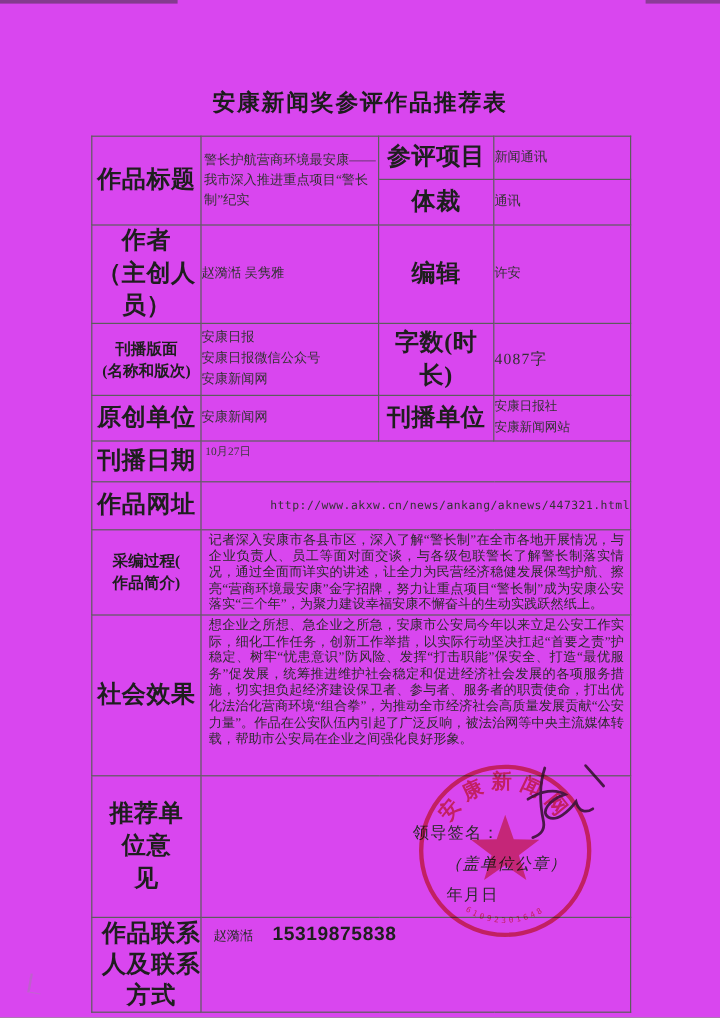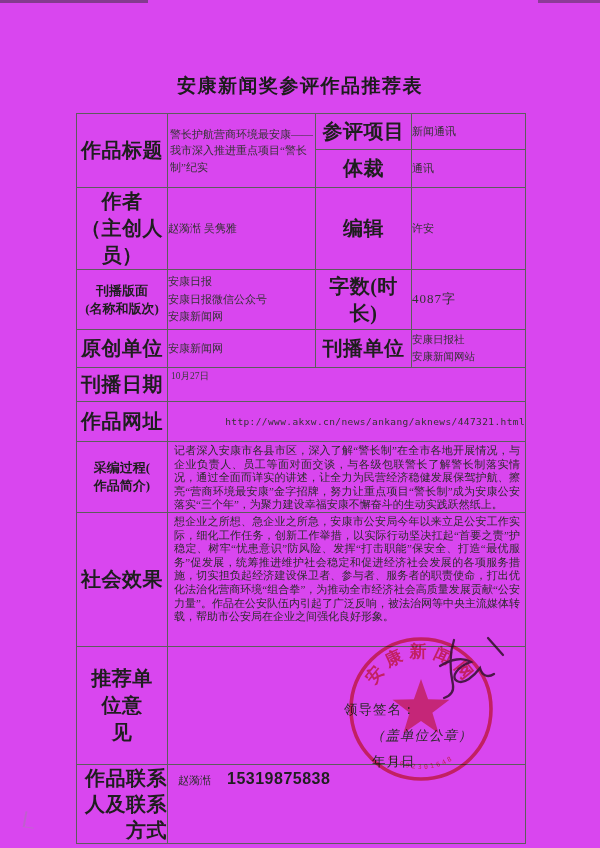--- a/index.html
+++ b/index.html
@@ -30,21 +30,21 @@
   table.form td {
     border:1px solid #5d5d5d; padding:0;
     overflow:visible;
   }
   .lbl {
     font-weight:bold; font-size:20px; text-align:center;
     vertical-align:middle; white-space:pre-line; line-height:1.35;
     color:#1e1e1e; letter-spacing:.5px;
   }
   .lbl-sm { font-size:13px; letter-spacing:0; }
-  .lbl-left { text-align:right; padding-left:8px !important; line-height:1.3; }
+  .lbl-left { text-align:center; padding-left:8px !important; line-height:1.3; }
   .val {
     font-size:11px; text-align:left; vertical-align:middle;
     white-space:pre-line; color:#333; line-height:1.6;
   }
   .val-title { font-size:11px; line-height:1.5; padding:0 2px !important; }
   .val-count { font-size:13px; letter-spacing:1px; }
   .val-date {
     font-size:9.5px; text-align:left; vertical-align:top;
     padding:2px 0 0 3px !important; color:#3a3a3a;margin-left:24px;
   }
@@ -52,21 +52,21 @@
     font-family:"DejaVu Sans Mono","Liberation Mono",monospace;
     font-size:9.5px; text-align:right; vertical-align:middle;
     padding-left:8px !important; letter-spacing:.4px; color:#333;
   }
   .para {
     font-size:11px; line-height:13.6px; text-align:justify;
     vertical-align:top; padding:2px 5px 0 6px !important; color:#2c2c2c;margin-top:47px;
   }
   .opinion-cell { position:relative; }
   .sig-block {
-    position:absolute; left:176px; top:50px;
+    position:absolute; left:176px; top:34px;
     font-size:13.5px; line-height:26px; color:#2b2b2b; letter-spacing:1px;
   }
   .sig-line2 { margin-left:27px;font-style:italic; }
   .sig-line3 { margin-left:28px; }
   .stamp {
     position:absolute; left:168px; top:-23px;
     mix-blend-mode:multiply; pointer-events:none;
   }
   .contact-val {
     vertical-align:top; text-align:left;

